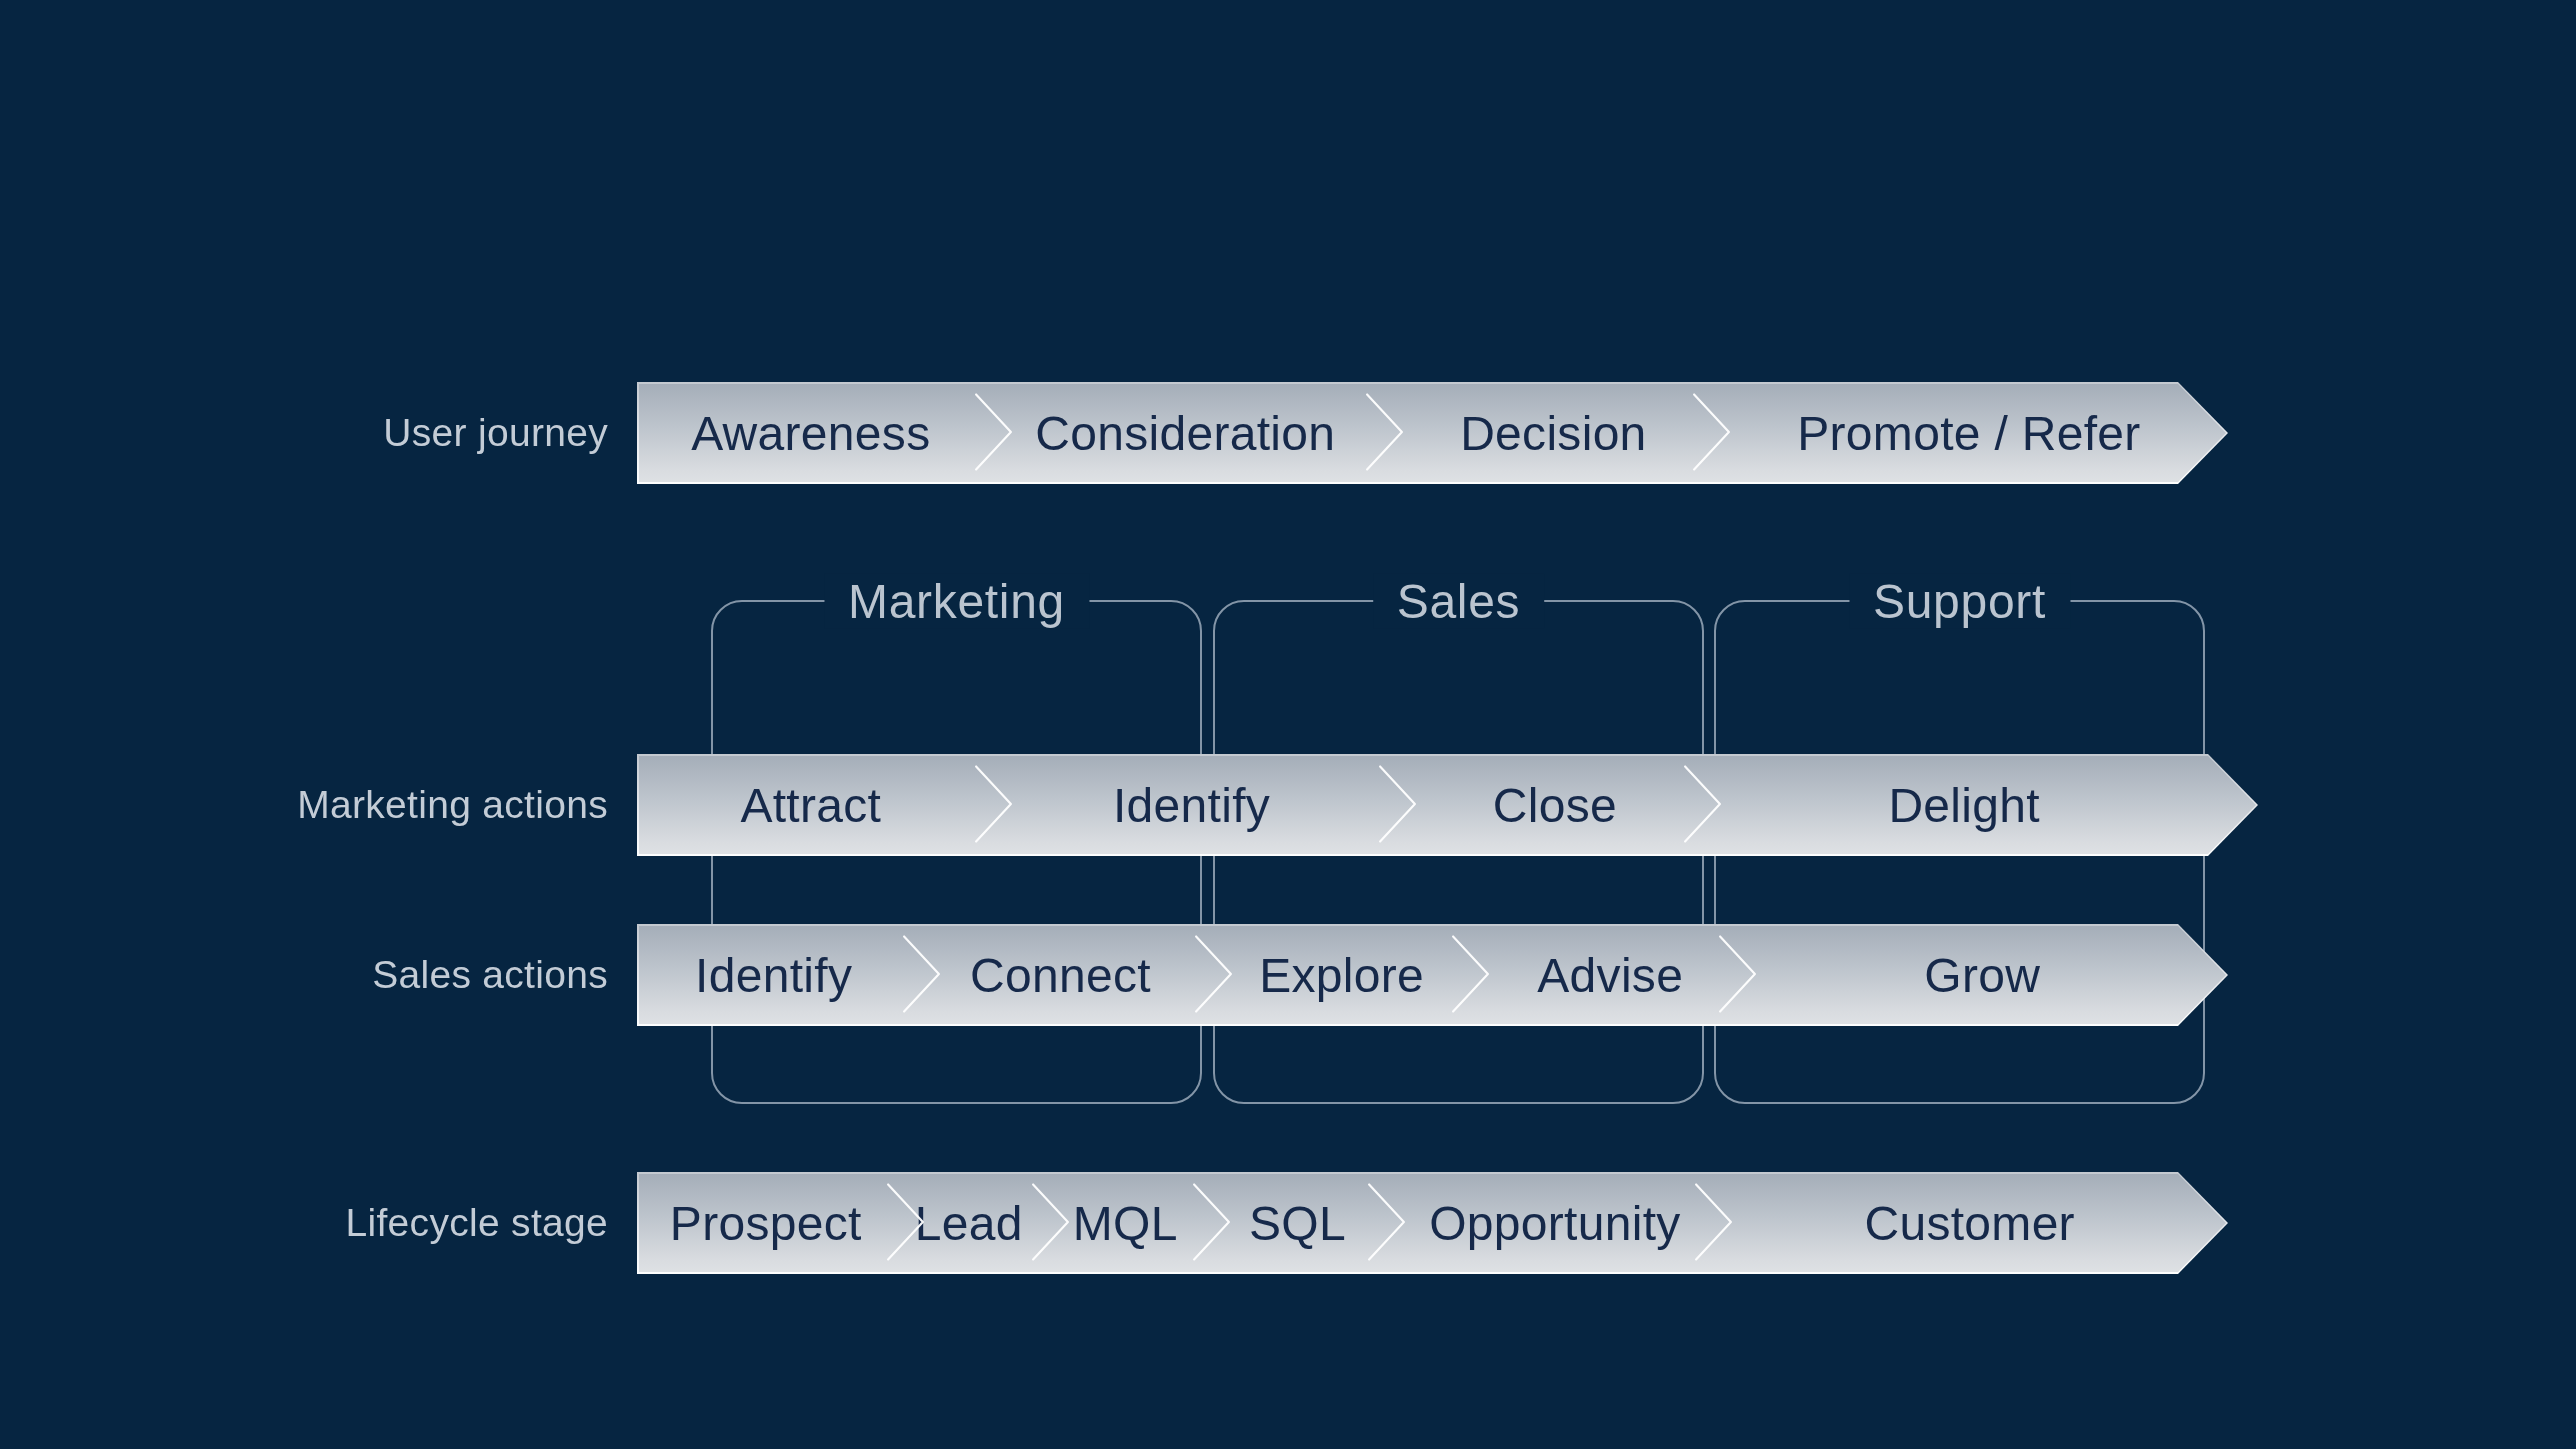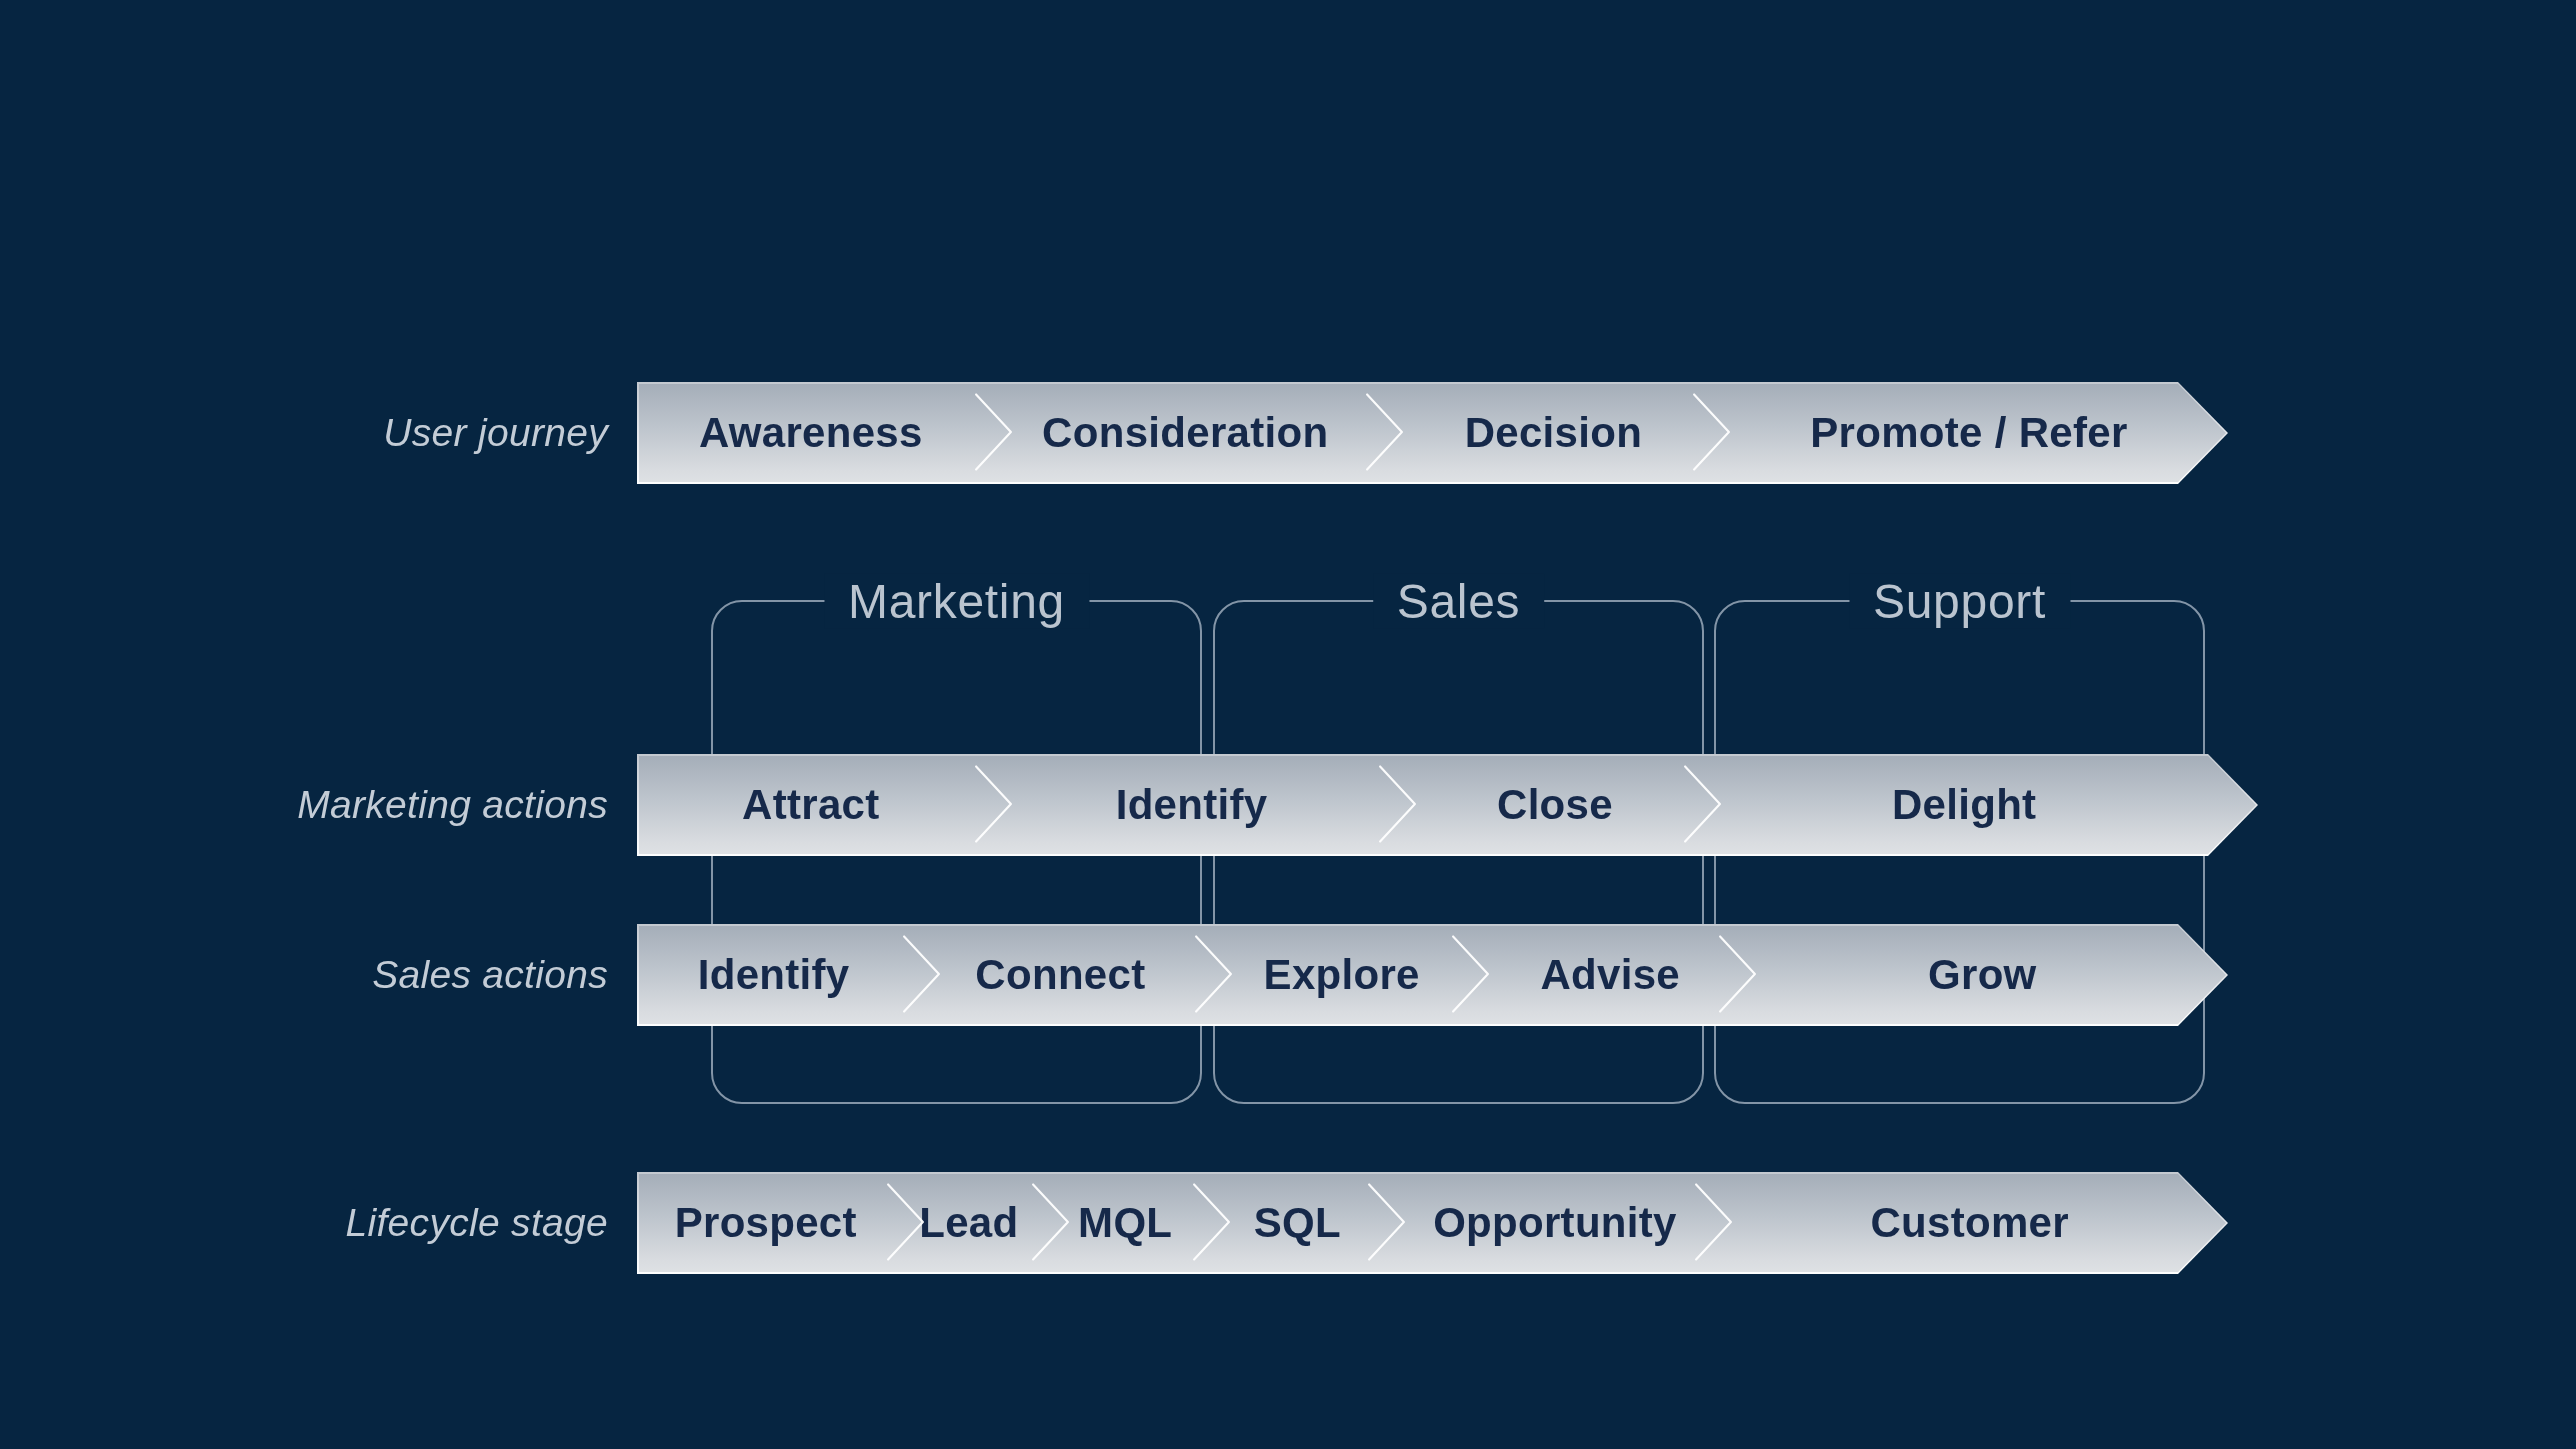--- a/index.html
+++ b/index.html
@@ -14,21 +14,20 @@
 
   
   .row-label{
     position:absolute;
     color:#c3ccd6;
     font-size:39px;
     font-weight:300;
     letter-spacing:0.3px;
     text-align:right;
     z-index:3;
-    font-style:italic;
   }
 
   
   .bar{position:absolute;z-index:2}
   .bar-shell{
     position:absolute;inset:0;
     background:linear-gradient(180deg,#c3c9d0 0%,#e9ebee 55%,#fdfefe 100%);
     clip-path:polygon(0 0, calc(100% - 50px) 0, 100% 50%, calc(100% - 50px) 100%, 0 100%);
   }
   .bar-fill{
@@ -36,22 +35,22 @@
     background:linear-gradient(180deg,#a5aeb9 0%,#bec5cd 45%,#d9dce0 88%,#dee1e4 100%);
     clip-path:polygon(0 0, calc(100% - 48px) 0, 100% 50%, calc(100% - 48px) 100%, 0 100%);
   }
   .bar-segments{
     position:absolute;left:0;top:0;height:100%;
     display:flex;align-items:stretch;
   }
   .bar-seg{
     display:flex;align-items:center;justify-content:center;
     color:#16294a;
-    font-size:42px;
-    font-weight:700;
+    font-size:48px;
+    font-weight:400;
     letter-spacing:0.3px;
     white-space:nowrap;
   }
   .chev{
     position:absolute;top:50%;
     transform:translateY(-50%);
     pointer-events:none;
   }
 
   

